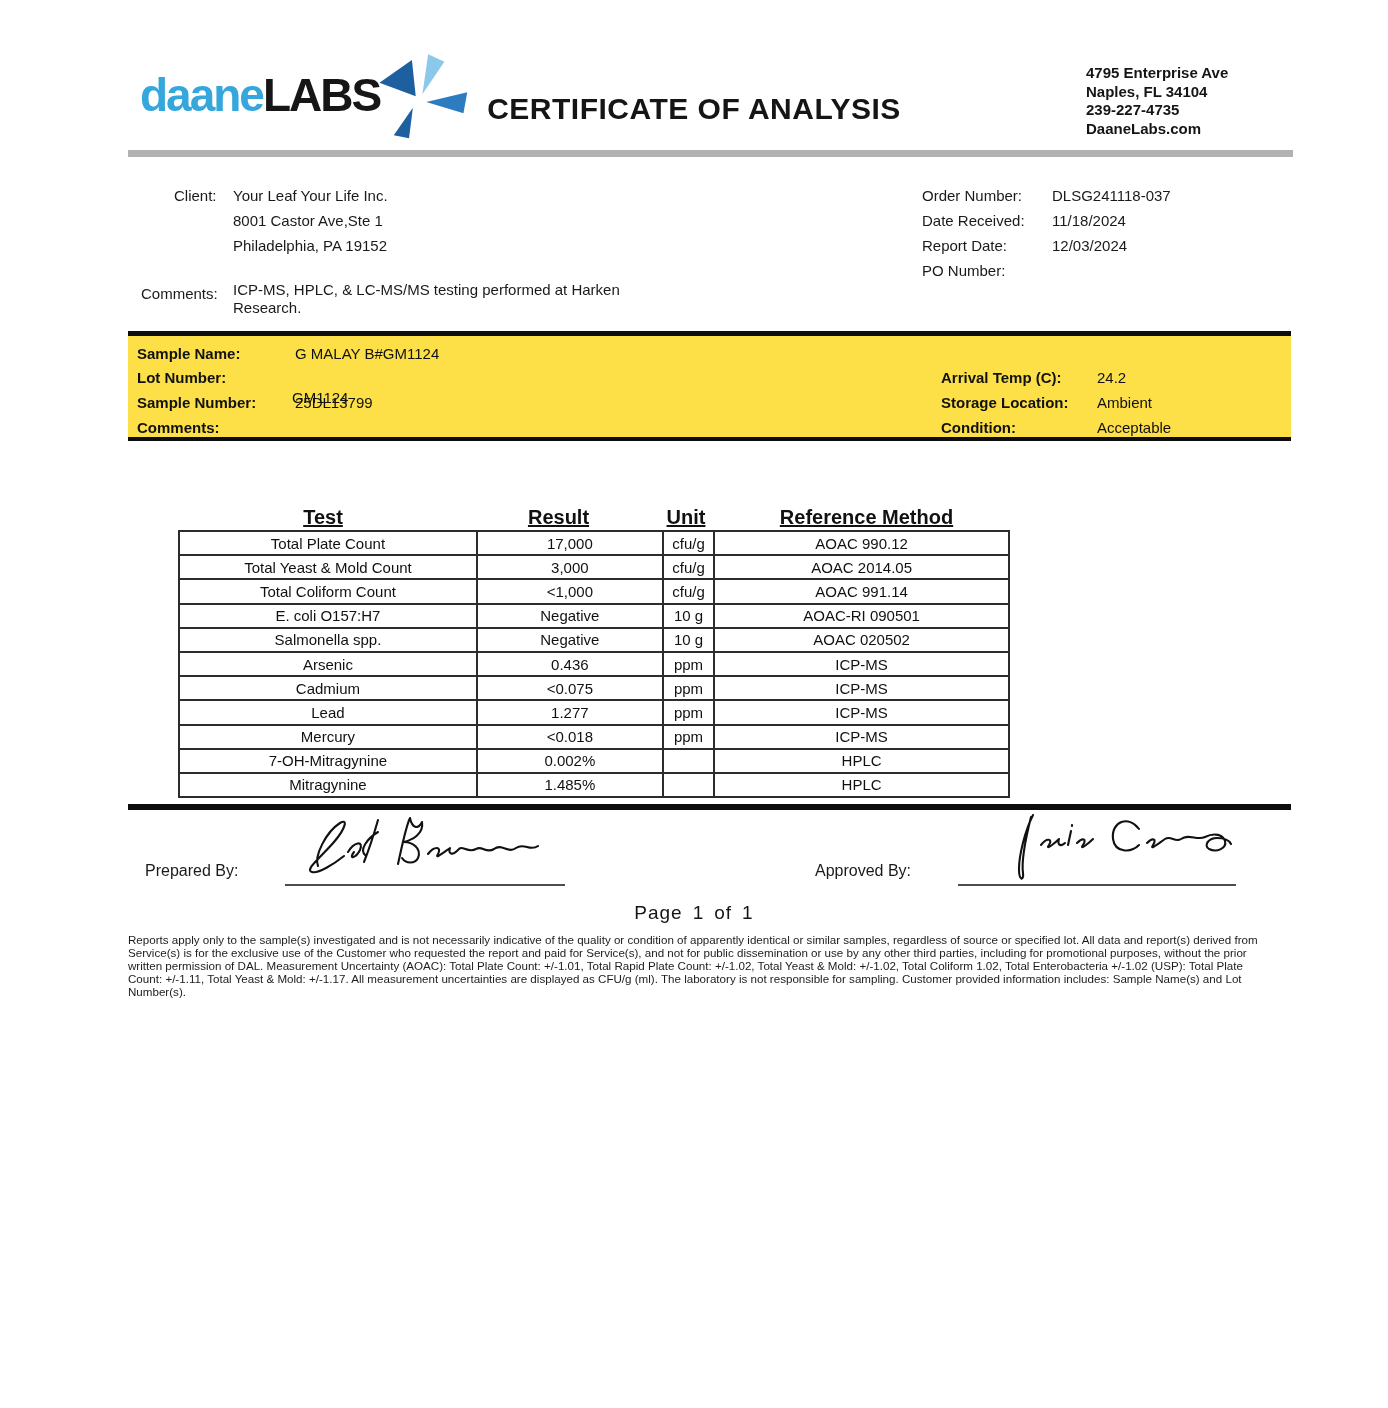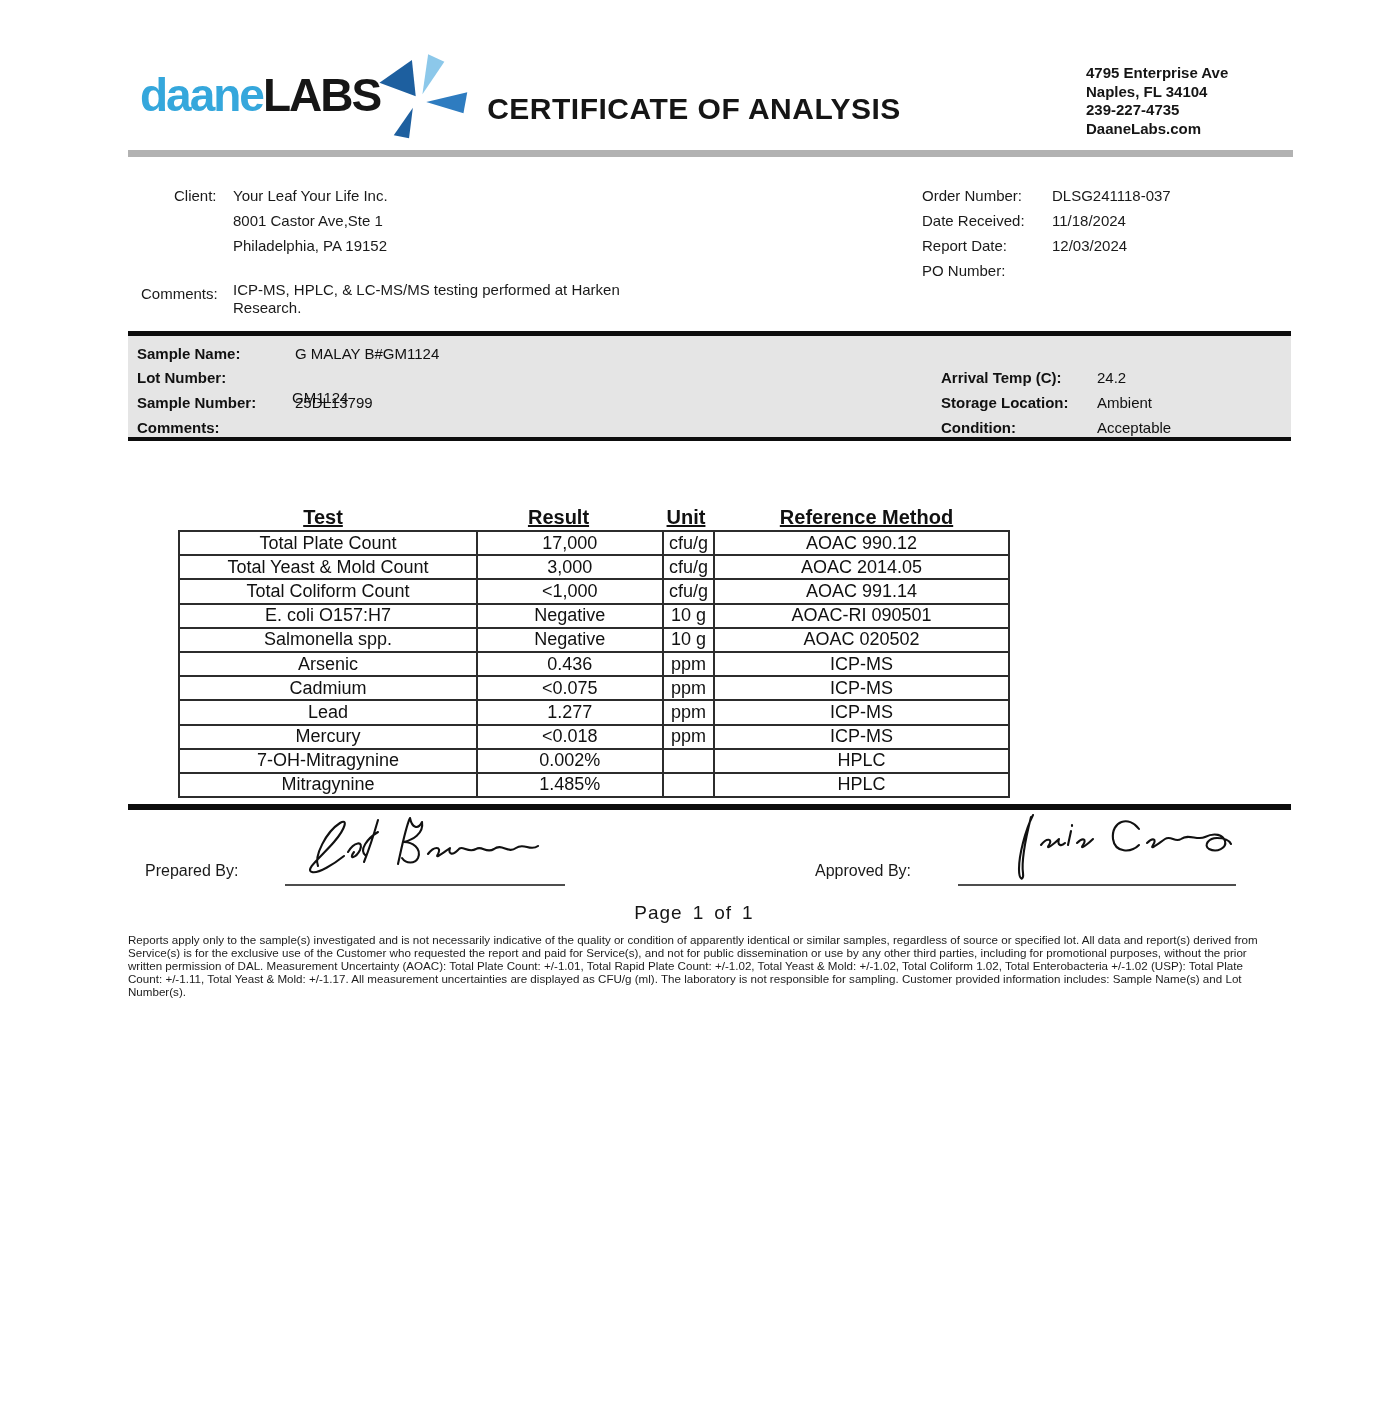--- a/index.html
+++ b/index.html
@@ -26,37 +26,37 @@
   .gray-rule { position:absolute; left:128px; top:150px; width:1165px; height:7px; background:#b2b2b2; }
 
   
   .info-label { position:absolute; font-size:15px; color:#1a1a1a; }
   .info-value { position:absolute; font-size:15px; color:#1a1a1a; }
   .comments-text { position:absolute; left:233px; top:281px; width:400px; font-size:15px; line-height:18px; }
 
   
   .sample-panel {
     position:absolute; left:128px; top:331px; width:1163px; height:110px;
-    background:#e5e5e5; border-top:5px solid #0d0d0d; border-bottom:4px solid #0d0d0d;
+    background:#fde047; border-top:5px solid #0d0d0d; border-bottom:4px solid #0d0d0d;
   }
   .sp-label { position:absolute; font-size:15px; font-weight:bold; color:#111; }
   .sp-value { position:absolute; font-size:15px; color:#111; }
 
   
   .tbl-headers { position:absolute; left:178px; top:506px; width:832px; display:flex; }
   .tbl-headers div {
     font-size:20px; font-weight:bold; text-align:center; text-decoration:underline; color:#111;
   }
   .th-test { width:290px; } .th-result { width:181px; } .th-unit { width:74px; } .th-ref { width:287px; }
   table.results {
     position:absolute; left:178px; top:530px; width:832px;
     border-collapse:collapse; table-layout:fixed;
   }
   table.results td {
-    border:2px solid #2c2c2c; font-size:18px; text-align:center;
+    border:2px solid #2c2c2c; font-size:15px; text-align:center;
     height:24.2px; padding:0 4px; color:#111; overflow:hidden; white-space:nowrap;
   }
   .c0{width:290px;} .c1{width:181px;} .c2{width:50px;} .c3{width:287px;}
 
   .black-rule { position:absolute; left:128px; top:804px; width:1163px; height:6px; background:#0d0d0d; }
 
   
   .sig-label { position:absolute; font-size:16px; color:#1a1a1a; }
   .sig-line { position:absolute; height:2px; background:#4d4d4d; }
   .sig-svg { position:absolute; }

